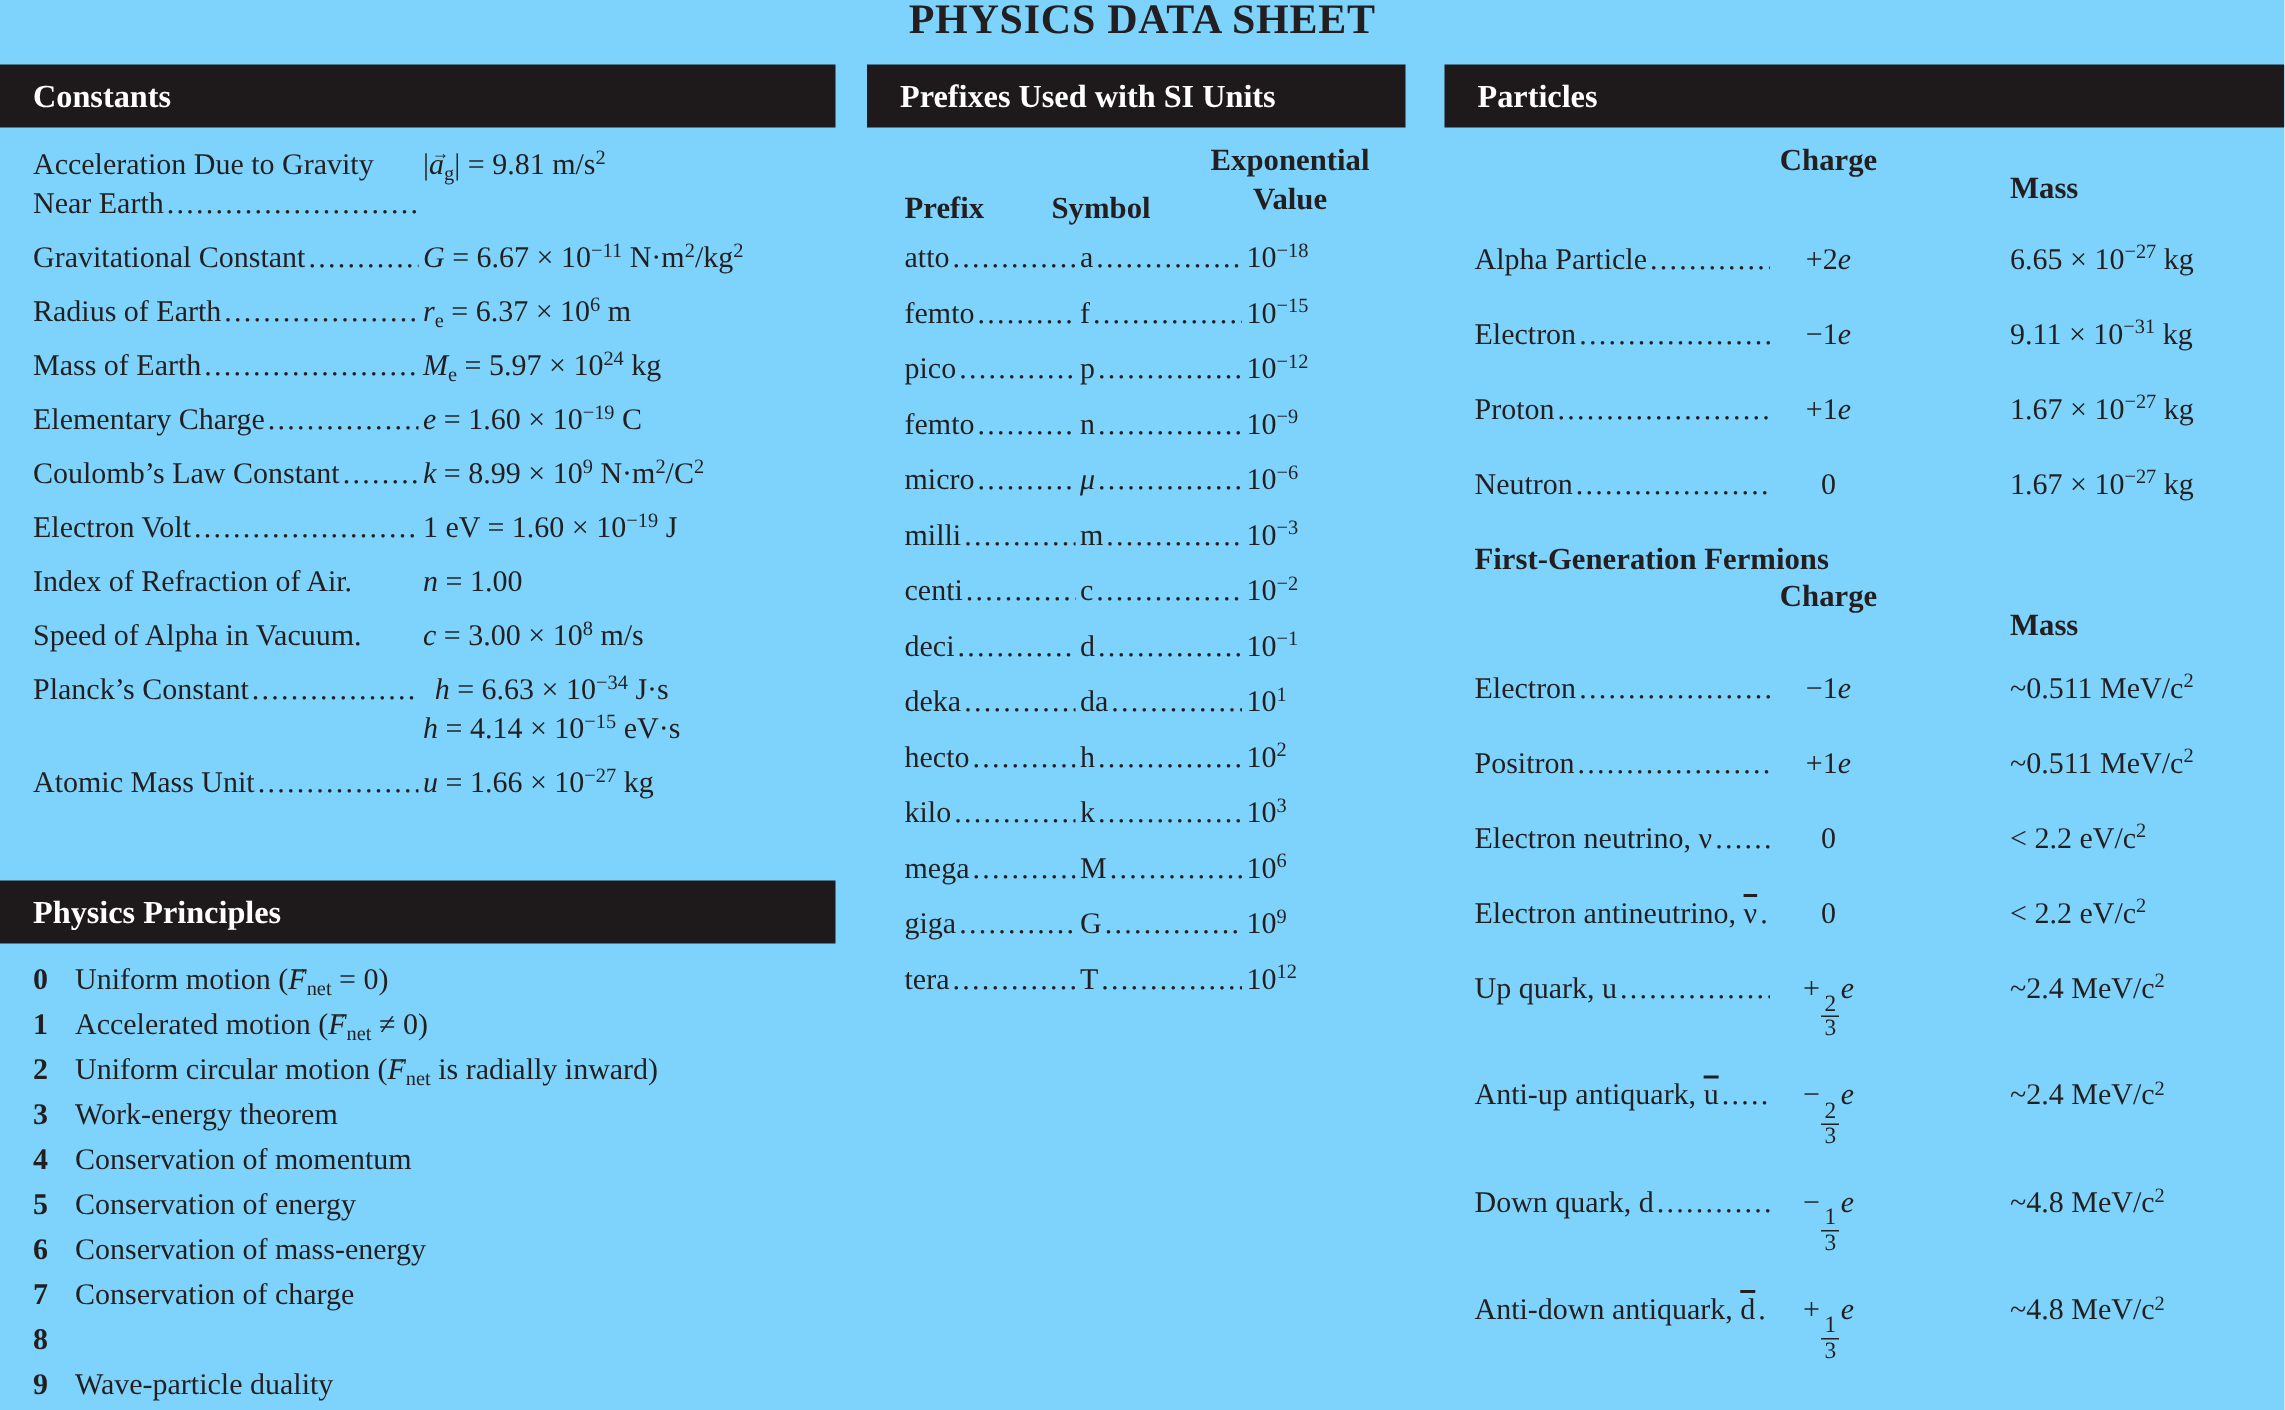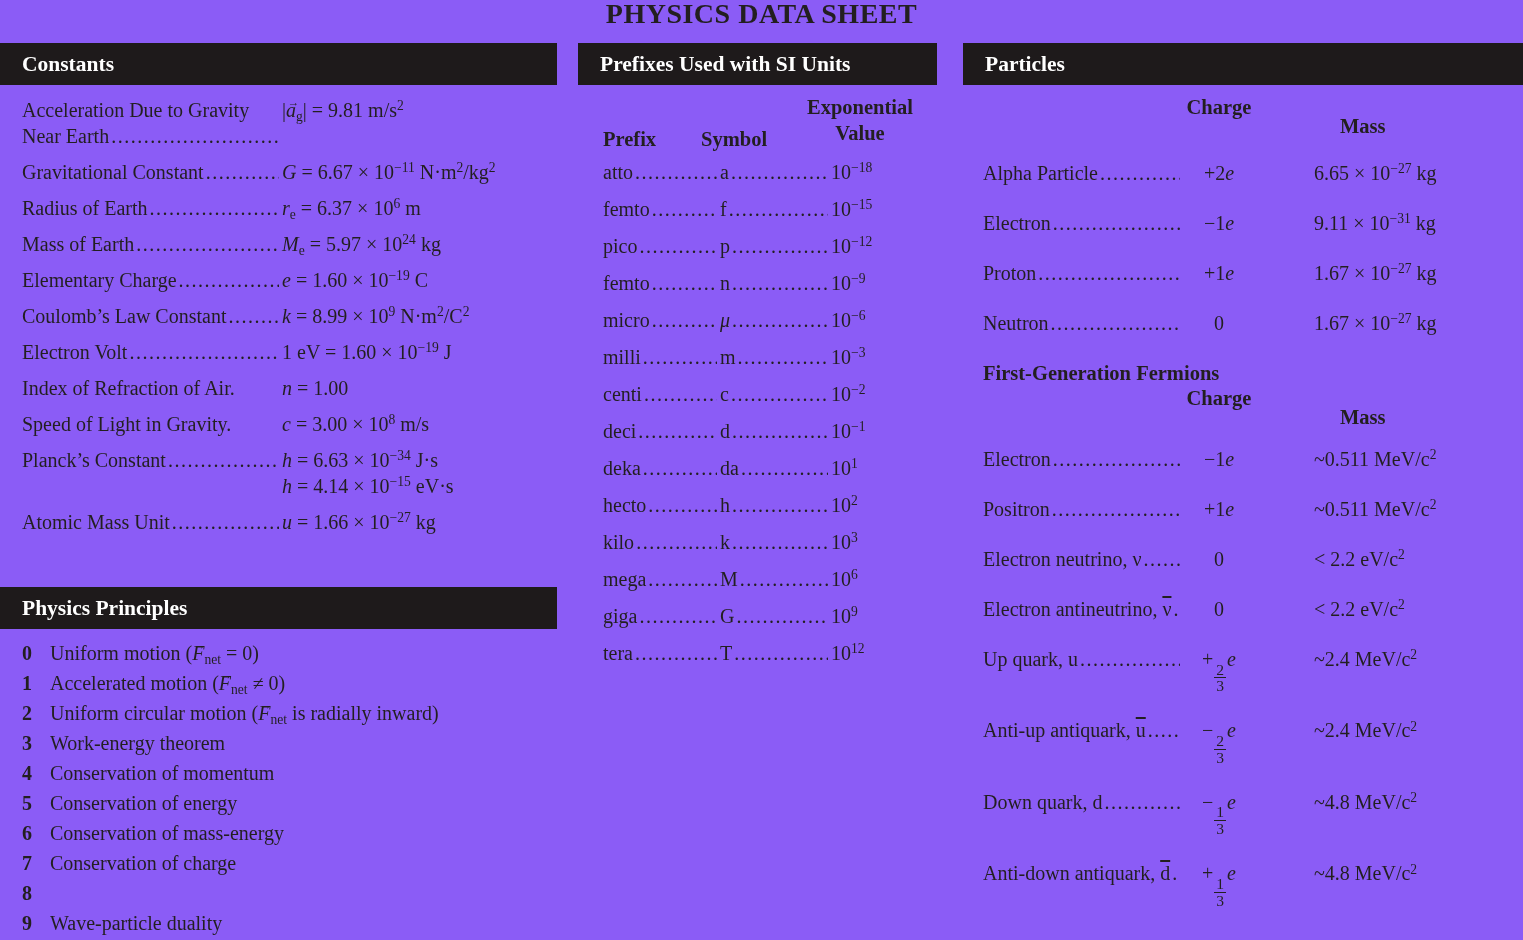--- a/index.html
+++ b/index.html
@@ -1,20 +1,20 @@
 <!DOCTYPE html>
 <html><head>
 <meta charset="utf-8">
 <style>
   html, body { margin: 0; padding: 0; background: #ffffff; }
   .page {
     position: relative;
     width: 1523px;
     height: 940px;
-    background: #8b5cf6;
+    background: #7dd3fc;
     color: #231f20;
     font-family: "Liberation Serif", "DejaVu Serif", serif;
     overflow: hidden;
   }
   .title {
     position: absolute;
     top: -2px; left: 0;
     width: 100%;
     margin: 0;
     text-align: center;
@@ -68,21 +68,21 @@
     content: "......................................................................................................";
     letter-spacing: 1.5px;
   }
 
   
   .c-rows { margin-top: 12px; padding-left: 22px; }
   .c-row { display: flex; align-items: flex-start; font-size: 20px; line-height: 26px; margin-bottom: 10px; }
   .c-label { flex: none; width: 260px; }
   .lbl-line.with-leader { display: flex; align-items: baseline; }
   .lbl-line.with-leader > span:first-child { white-space: nowrap; }
-  .c-value { padding-left: 0px; }
+  .c-value { padding-left: 0px; text-align: center; }
 
   
   .principles { position: absolute; top: 544px; left: 0; right: 0; }
   .pr-list { margin-top: 9px; }
   .pr-item { display: flex; font-size: 20px; line-height: 30px; }
   .pr-num { flex: none; font-weight: bold; padding-left: 22px; width: 28px; box-sizing: content-box; }
 
   
   .p-head { position: relative; height: 57px; margin-top: 9px; font-weight: bold; font-size: 20.5px; }
   .ph-prefix { position: absolute; left: 25px;  bottom: 0; }
@@ -96,21 +96,21 @@
   
   .t-head { display: flex; padding-left: 20px; margin-top: 10px; font-weight: bold; font-size: 20.5px; line-height: 25px; }
   .th-spacer { flex: none; width: 200px; }
   .th-charge { flex: none; width: 72px; text-align: center; }
   .th-mass   { flex: none; margin-left: 85px; margin-top: 19px; }
   .t-rows { margin-top: 20px; }
   .t-row { display: flex; align-items: baseline; padding-left: 20px; font-size: 20px; line-height: 28px; margin-bottom: 22px; }
   .t-label  { flex: none; width: 200px; display: flex; align-items: baseline; }
   .t-label > span:first-child { white-space: nowrap; }
   .t-charge { flex: none; width: 72px; text-align: center; }
-  .t-mass   { flex: none; margin-left: 59px; white-space: nowrap; }
+  .t-mass   { flex: none; margin-left: 85px; white-space: nowrap; }
   .f-header { padding-left: 20px; margin-top: 24px; font-weight: bold; font-size: 20.5px; line-height: 25px; }
   .t-head.fermion-head { margin-top: 0; }
   .t-rows.fermion-rows { margin-top: 15px; }
 </style>
 </head>
 <body>
 
 <div class="page">
 
   <h1 class="title">PHYSICS DATA SHEET</h1>
@@ -228,21 +228,21 @@
     <div class="c-value">
       <div><i>n</i> = 1.00</div>
 
     </div>
   </div>
 
   <div class="c-row">
     <div class="c-label">
 
       <div class="lbl-line with-leader">
-        <span>Speed of Light in Gravity.</span>
+        <span>Speed of Alpha in Vacuum.</span>
       </div>
     </div>
     <div class="c-value">
       <div><i>c</i> = 3.00 × 10<sup>8</sup> m/s</div>
 
     </div>
   </div>
 
   <div class="c-row">
     <div class="c-label">

